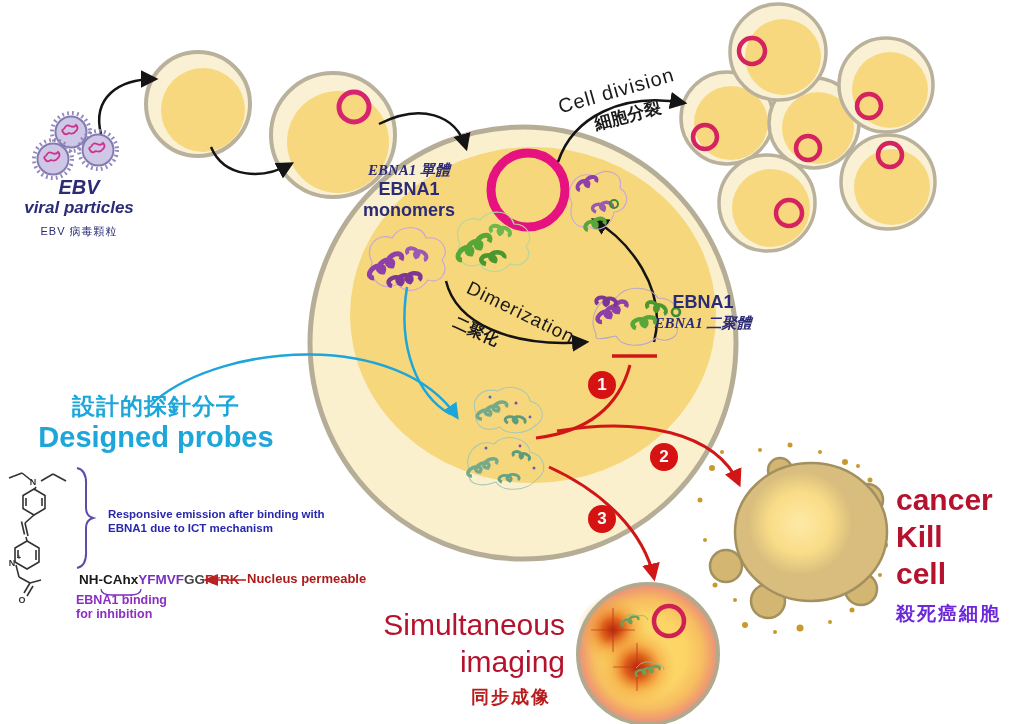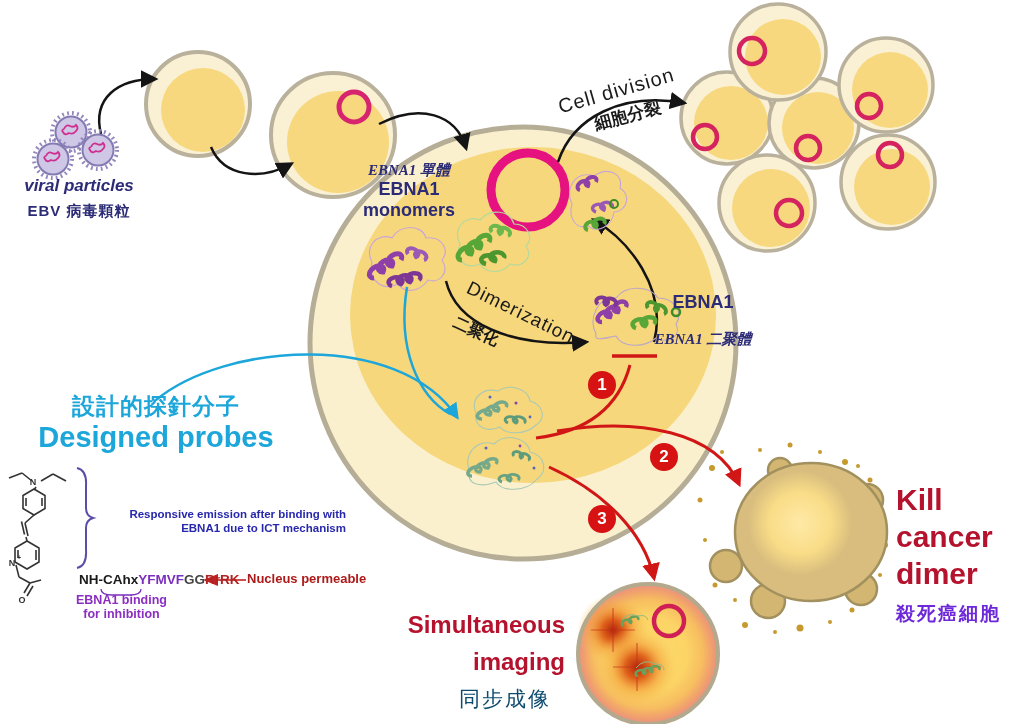--- a/index.html
+++ b/index.html
@@ -7,56 +7,56 @@
           font-family:"Liberation Sans",sans-serif;}
   .canvas svg.art{position:absolute;left:0;top:0;}
   .lbl{position:absolute;}
   .navy{color:#2b2b76;}
   .cyan{color:#1ca6da;}
   .crimson{color:#b5122d;}
 
   .ebv-label{left:4px;top:176px;width:150px;text-align:center;}
   .ebv-en1{font-size:20px;font-weight:bold;font-style:italic;line-height:22px;}
   .ebv-en2{font-size:17px;font-weight:bold;font-style:italic;line-height:19px;}
-  .ebv-zh{font-size:15px;font-weight:bold;margin-top:7px;letter-spacing:1px;}
+  .ebv-zh{font-size:11px;font-weight:normal;margin-top:7px;letter-spacing:1px;}
 
   .monomers-label{left:330px;top:161px;width:158px;text-align:center;}
   .serif-it{font-family:"Liberation Serif",serif;font-style:italic;font-weight:bold;}
   .mono-zh{font-size:15px;line-height:18px;}
   .mono-en{font-size:18px;font-weight:bold;line-height:21px;}
 
   .dimer-label{left:628px;top:292px;width:150px;text-align:center;}
   .dimer-en{font-size:18px;font-weight:bold;line-height:20px;}
-  .dimer-zh{font-size:15px;line-height:18px;margin-top:18px;}
+  .dimer-zh{font-size:15px;line-height:18px;margin-top:2px;}
 
   .probes-label{left:10px;top:393px;width:292px;text-align:center;}
   .probes-zh{font-size:23px;font-weight:bold;letter-spacing:1px;line-height:27px;}
   .probes-en{font-size:29px;font-weight:bold;line-height:34px;}
 
-  .chem-emission{left:108px;top:508px;width:238px;text-align:right;color:#2828ad;
+  .chem-emission{left:108px;top:508px;width:238px;text-align:left;color:#2828ad;
                  font-size:11.5px;font-weight:bold;line-height:13.5px;}
   .chem-seq{left:43px;top:572px;font-size:13.5px;font-weight:bold;white-space:nowrap;color:#1a1a1a;padding-left:36px;}
   .seq-bind{color:#7b2fbe;}
   .seq-link{color:#444;}
   .seq-cpp{color:#b22222;}
   .nucleus-label{left:247px;top:571px;font-size:13px;font-weight:bold;color:#ad1a1a;}
-  .binding-label{left:76px;top:593px;font-size:12.5px;font-weight:bold;color:#8a2fc0;line-height:14px;text-align:center;}
+  .binding-label{left:76px;top:593px;font-size:12.5px;font-weight:bold;color:#8a2fc0;line-height:14px;}
 
   .tumor-label{left:632px;top:372px;width:302px;text-align:right;}
   .tumor-en{font-size:31px;font-weight:bold;line-height:33px;}
   .tumor-zh{font-size:21px;font-weight:bold;letter-spacing:6px;margin-top:2px;color:#c2122d;}
 
   .kill-label{left:896px;top:481px;}
   .kill-en{font-size:30px;font-weight:bold;line-height:37px;}
   .kill-zh{font-size:19px;font-weight:bold;letter-spacing:2px;margin-top:9px;color:#6d28d9;}
 
   .imaging-label{left:330px;top:606px;width:235px;text-align:right;}
-  .imaging-en{font-size:24px;font-weight:bold;line-height:37px;}
-  .imaging-zh{font-size:21px;font-weight:normal;letter-spacing:2px;margin-top:5px;
-              padding-right:14px;color:#0c4a6e;}
+  .imaging-en{font-size:30px;font-weight:normal;line-height:37px;}
+  .imaging-zh{font-size:18px;font-weight:bold;letter-spacing:2px;margin-top:5px;
+              padding-right:14px;color:#b91c1c;}
 
   .step{position:absolute;width:28px;height:28px;border-radius:50%;background:#d61212;
         color:#fff;font-size:17px;font-weight:bold;display:flex;align-items:center;
         justify-content:center;}
   .step1{left:588px;top:371px;}
   .step2{left:650px;top:443px;}
   .step3{left:588px;top:505px;}
 </style>
 </head>
 <body>
@@ -308,20 +308,21 @@
     <path d="M77,468 Q87,470 86,486 L86,508 Q86,516 93,518 Q86,520 86,528 L86,550 Q87,566 77,568" stroke="#5b4ea8" stroke-width="2"></path>
     <path d="M101,589 C101,594 106,595 112,595 L130,595 C136,595 141,594 141,589" stroke="#7b2fbe" stroke-width="1.3"></path>
     <g>
       <line x1="215" y1="580" x2="246" y2="580" stroke="#c22222" stroke-width="1.6"></line>
       <polygon points="203,580 218,574 218,586" fill="#c22222" stroke="none"></polygon>
     </g>
   </g>
 </svg>
 
 <div class="lbl ebv-label navy">
+  <div class="ebv-en1">EBV</div>
   <div class="ebv-en2">viral particles</div>
   <div class="ebv-zh">EBV 病毒顆粒</div>
 </div>
 
 <div class="lbl monomers-label navy">
   <div class="mono-zh serif-it">EBNA1 單體</div>
   <div class="mono-en">EBNA1</div>
   <div class="mono-en">monomers</div>
 </div>
 
@@ -348,23 +349,23 @@
   <div>EBNA1 binding</div>
   <div>for inhibition</div>
 </div>
 
 <div class="lbl step step1">1</div>
 <div class="lbl step step2">2</div>
 <div class="lbl step step3">3</div>
 
 
 <div class="lbl kill-label crimson">
+  <div class="kill-en">cancer</div>
   <div class="kill-en">Kill</div>
-  <div class="kill-en">cancer</div>
-  <div class="kill-en">dimer</div>
+  <div class="kill-en">cell</div>
   <div class="kill-zh">殺死癌細胞</div>
 </div>
 
 <div class="lbl imaging-label crimson">
   <div class="imaging-en">Simultaneous</div>
   <div class="imaging-en">imaging</div>
   <div class="imaging-zh">同步成像</div>
 </div>
 </div>
 

